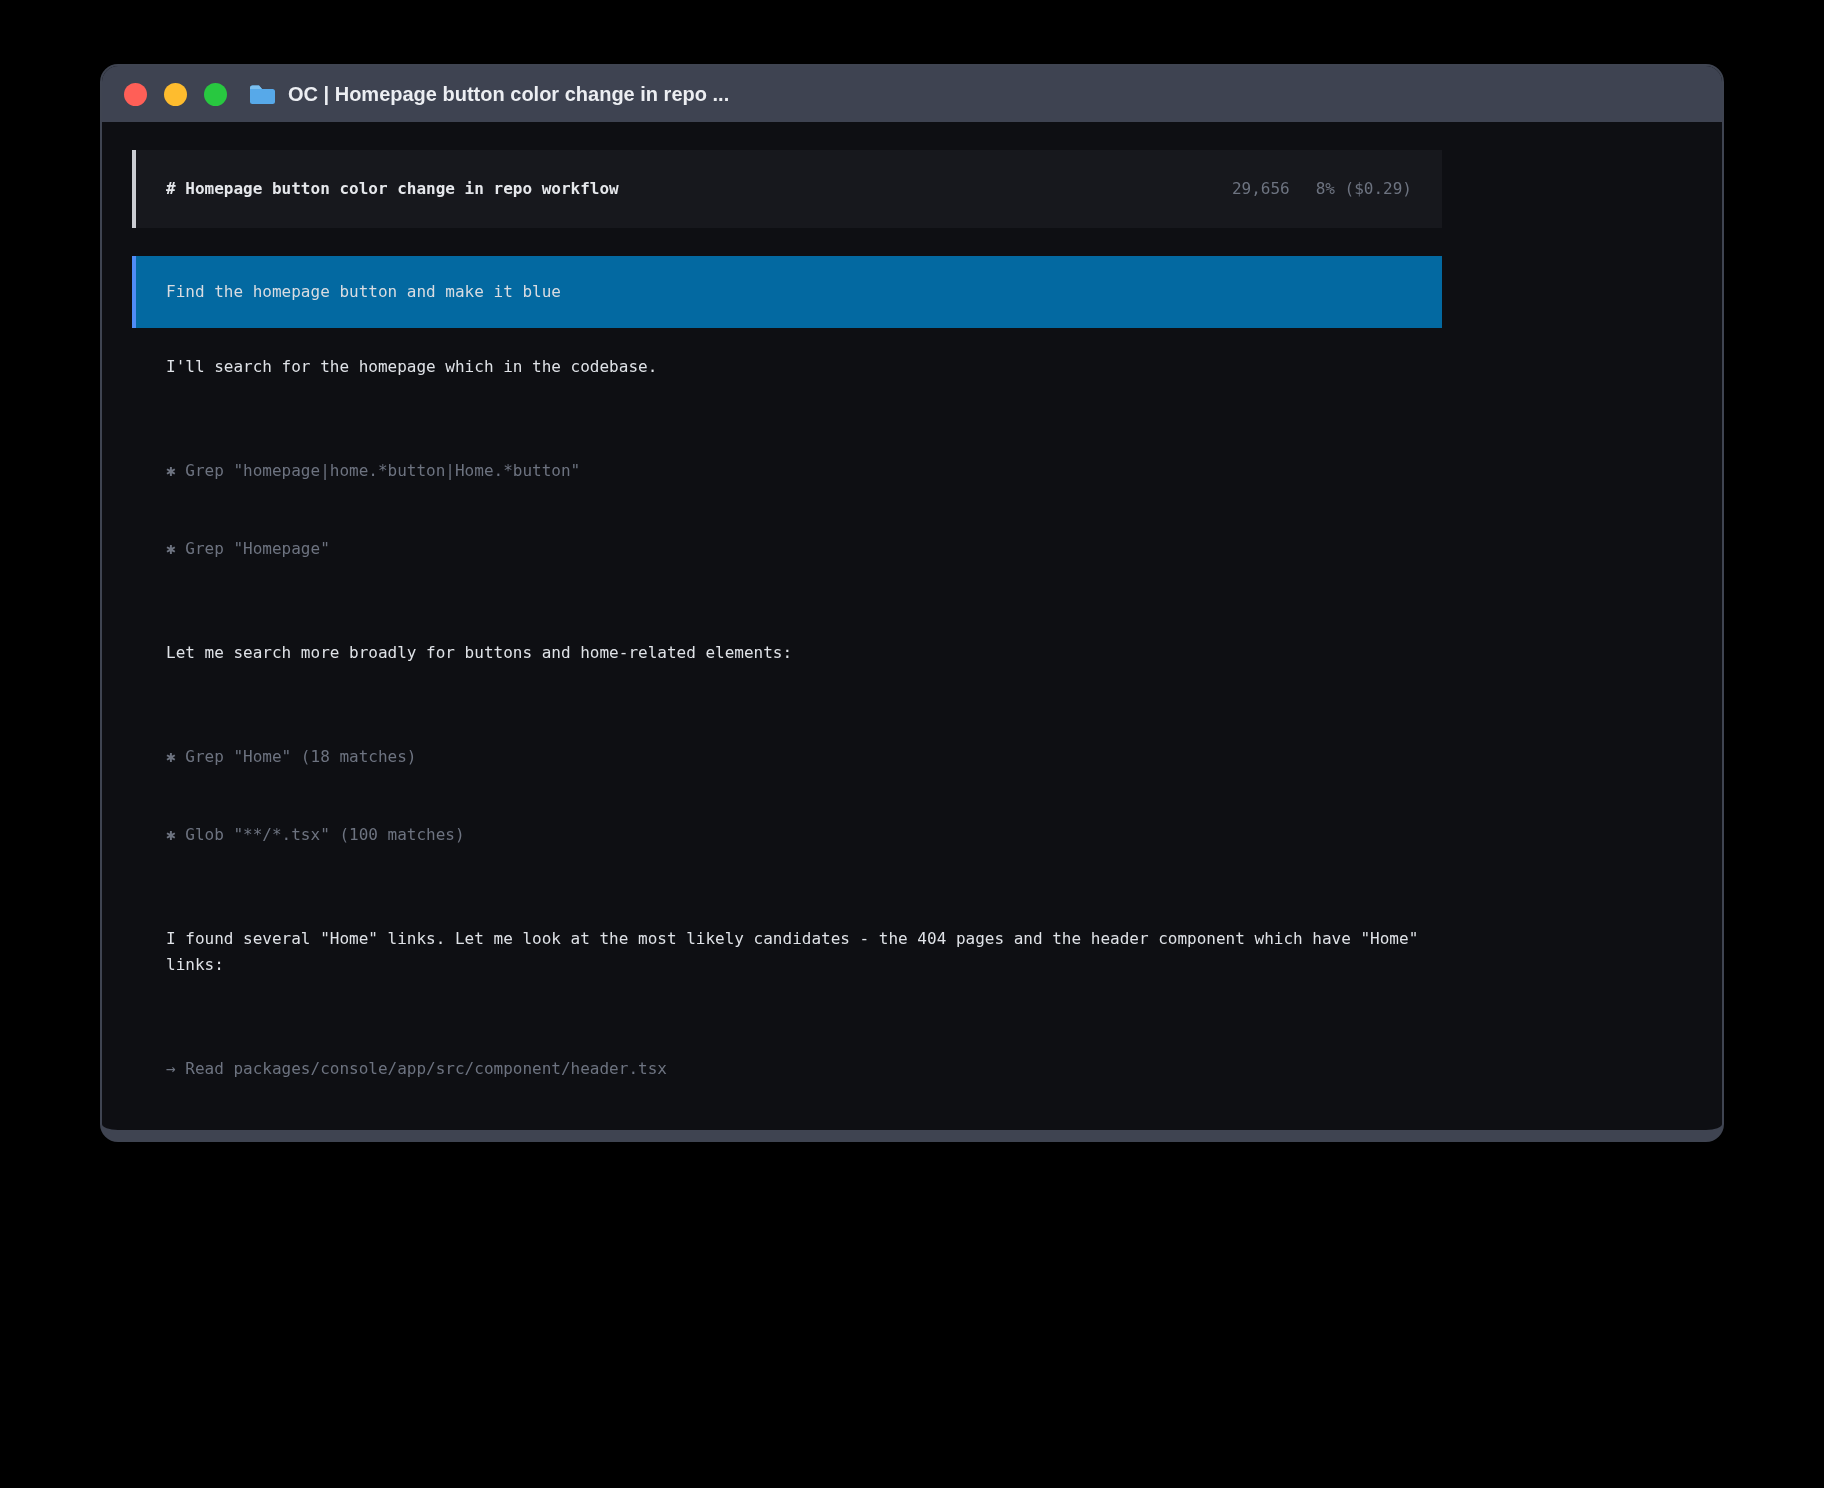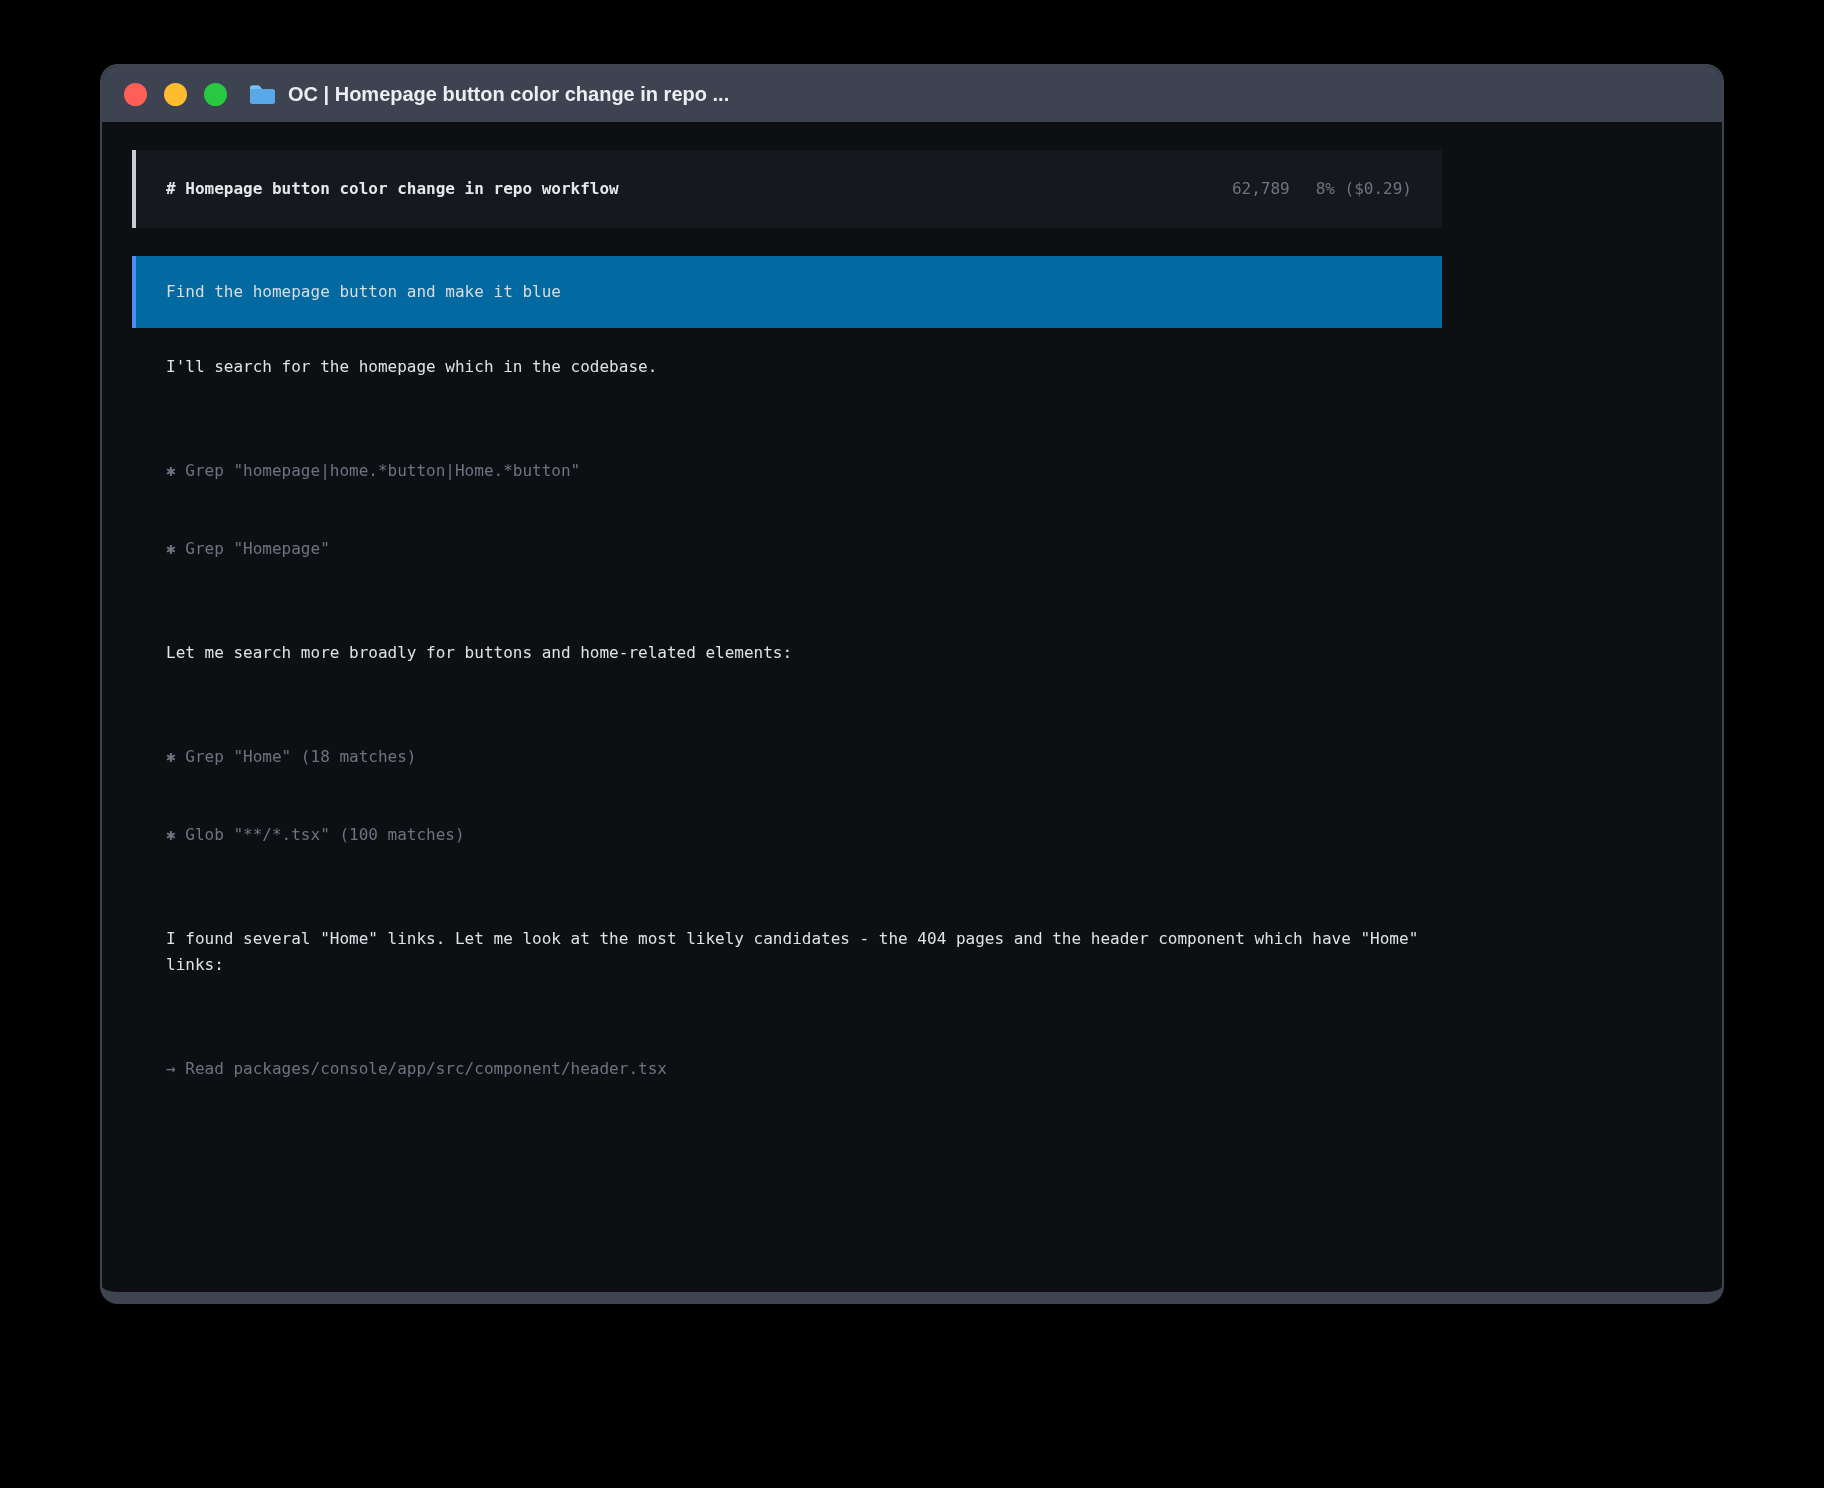--- a/index.html
+++ b/index.html
@@ -5,21 +5,21 @@
   * { margin: 0; padding: 0; box-sizing: border-box; }
   html, body { background: #000000; }
   body {
     width: 1824px; height: 1488px;
     position: relative; overflow: hidden;
     font-family: "DejaVu Sans Mono", monospace;
   }
 
   .window {
     position: absolute; left: 100px; top: 64px;
-    width: 1624px; height: 1240px;
+    width: 1624px; height: 1078px;
     background: #0e0f13;
     border: 2px solid #3f4451;
     border-bottom: 12px solid #3f4451;
     border-radius: 18px;
     overflow: hidden;
   }
 
   .titlebar {
     height: 56px;
     background: #3e4351;
@@ -87,21 +87,21 @@
     </span>
     <span class="window-title">OC | Homepage button color change in repo ...</span>
   </div>
 
   <div class="term-body">
     <div class="content">
 
       <div class="session-header">
         <span class="session-title"># Homepage button color change in repo workflow</span>
         <span class="session-stats">
-          <span>62,789</span>
+          <span>29,656</span>
           <span>8% ($0.29)</span>
         </span>
       </div>
 
       <div class="user-msg block">
         <span>Find the homepage button and make it blue</span>
       </div>
 
       <div class="msg">I'll search for the homepage which in the codebase.</div>
 

